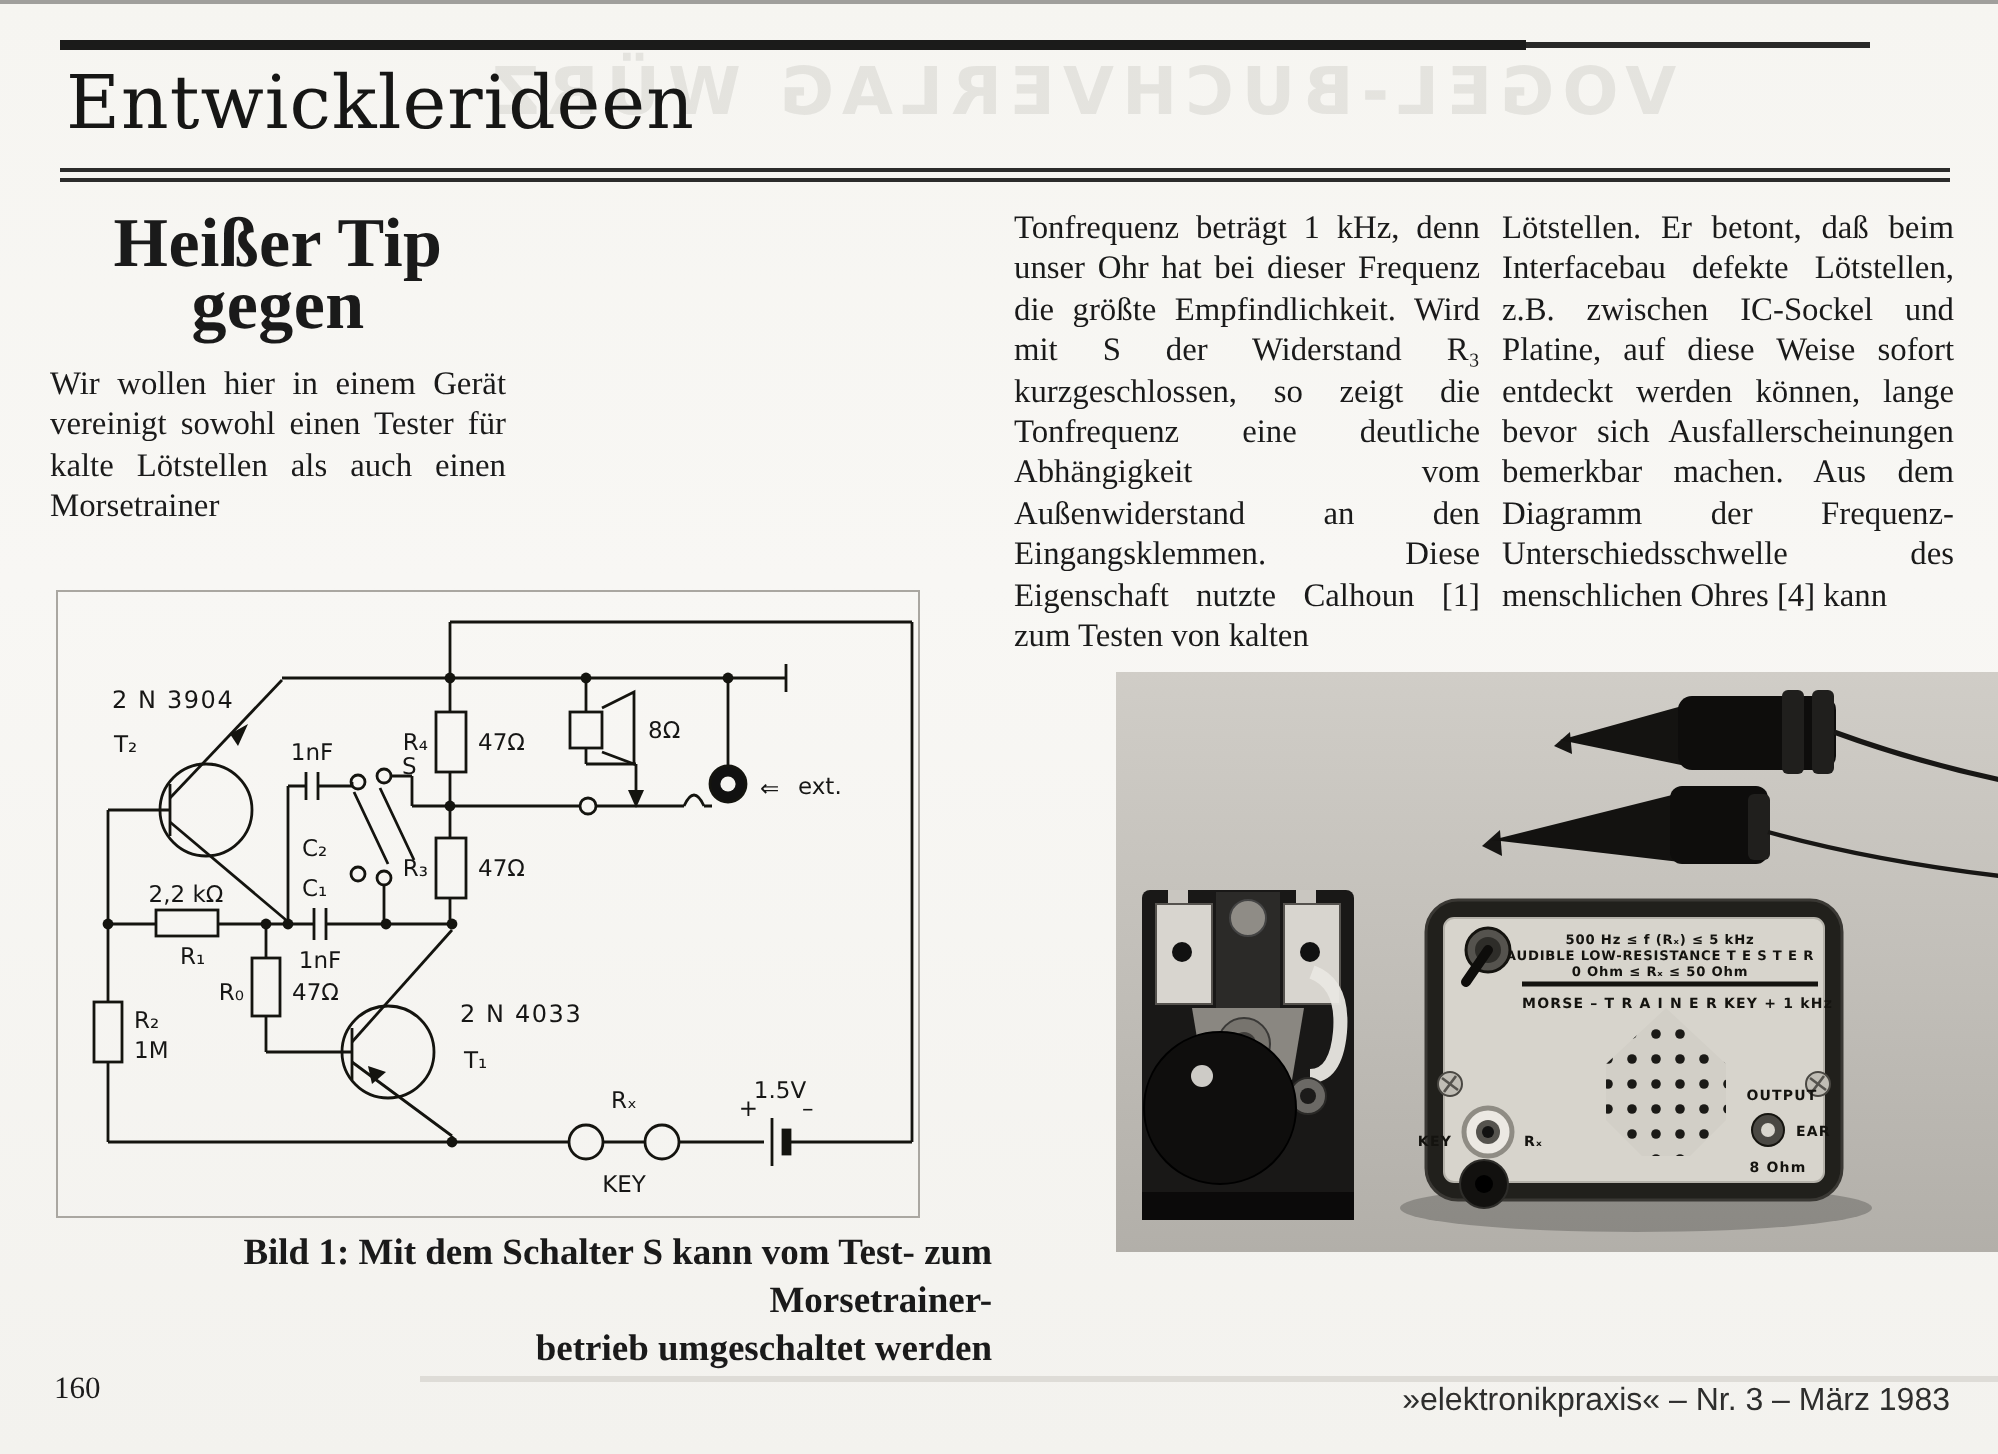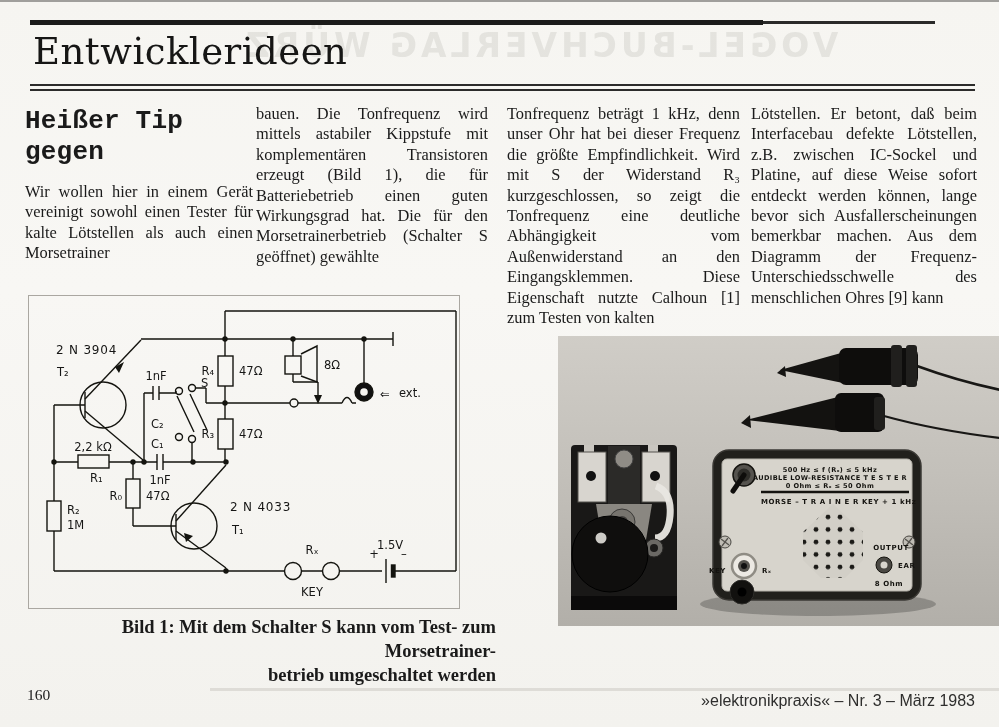--- a/index.html
+++ b/index.html
@@ -19,22 +19,22 @@
             letter-spacing:.5px;color:#161615;}
   #bleed{left:90px;top:26px;width:900px;text-align:center;transform:scaleX(-1);
          font-family:"DejaVu Sans",sans-serif;font-weight:bold;font-size:33px;
          letter-spacing:4px;color:rgba(110,108,102,.13);white-space:nowrap;}
   
   .col{position:absolute;top:104px;text-align:justify;font-size:16.4px;line-height:20.4px;}
   #col1{left:25px;width:228px;}
   #col2{left:256px;width:232px;}
   #col3{left:507px;width:233px;}
   #col4{left:751px;width:226px;}
-  #article-title{font-weight:bold;font-size:26px;line-height:31px;text-align:left;
-                 margin:2px 0 14px 0;letter-spacing:.2px;font-family:Liberation Mono, monospace;}
+  #article-title{font-weight:bold;font-size:35px;line-height:31px;text-align:center;
+                 margin:2px 0 14px 0;letter-spacing:.2px;}
   
   #figure1{left:28px;top:295px;width:430px;height:312px;border:1.5px solid #aaa7a1;
            background:transparent;}
   .caption{font-weight:bold;font-size:18.5px;line-height:24px;}
   #caption1{left:16px;top:615px;width:480px;}
   #caption2{left:510px;top:640px;width:489px;}
   
   #figure2{left:510px;top:336px;width:528px;height:290px;overflow:hidden;}
   
   #footer-rule{left:210px;top:688px;width:789px;height:3px;background:#dedcd7;}
@@ -63,28 +63,25 @@
 
   <div class="abs" id="rule-mid-1"></div>
   <div class="abs" id="rule-mid-2"></div>
 
   <div class="col" id="col1">
     <div id="article-title">
       <span style="display:block">Heißer Tip gegen</span>
     </div>
     <div>Wir wollen hier in einem Gerät vereinigt sowohl einen Tester für kalte Lötstellen als auch einen Morsetrainer</div>
   </div>
-  <div class="col" id="col2">
-    <div>bauen. Die Tonfrequenz wird mittels astabiler Kippstufe mit komplementären Transistoren erzeugt (Bild 1), die für Batteriebetrieb einen guten Wirkungsgrad hat. Die für den Morsetrainerbetrieb (Schalter S geöffnet) gewählte</div>
-  </div>
   <div class="col" id="col3">
     <div>Tonfrequenz beträgt 1 kHz, denn unser Ohr hat bei dieser Frequenz die größte Empfindlichkeit. Wird mit S der Widerstand R₃ kurzgeschlossen, so zeigt die Tonfrequenz eine deutliche Abhängigkeit vom Außenwiderstand an den Eingangsklemmen. Diese Eigenschaft nutzte Calhoun [1] zum Testen von kalten</div>
   </div>
   <div class="col" id="col4">
-    <div>Lötstellen. Er betont, daß beim Interfacebau defekte Lötstellen, z.B. zwischen IC-Sockel und Platine, auf diese Weise sofort entdeckt werden können, lange bevor sich Ausfallerscheinungen bemerkbar machen. Aus dem Diagramm der Frequenz-Unterschiedsschwelle des menschlichen Ohres [9] kann</div>
+    <div>Lötstellen. Er betont, daß beim Interfacebau defekte Lötstellen, z.B. zwischen IC-Sockel und Platine, auf diese Weise sofort entdeckt werden können, lange bevor sich Ausfallerscheinungen bemerkbar machen. Aus dem Diagramm der Frequenz-Unterschiedsschwelle des menschlichen Ohres [4] kann</div>
   </div>
 
   <div class="abs" id="figure1">
     <svg width="430" height="312" viewBox="0 0 430 312">
       <g stroke="#14140f" stroke-width="1.4" fill="none">
 
         <path d="M196,15 H427 M427,15 V275"></path>
         <path d="M112,43 H364 M364,36 V50"></path>
 
         <circle cx="74" cy="109" r="23"></circle>

